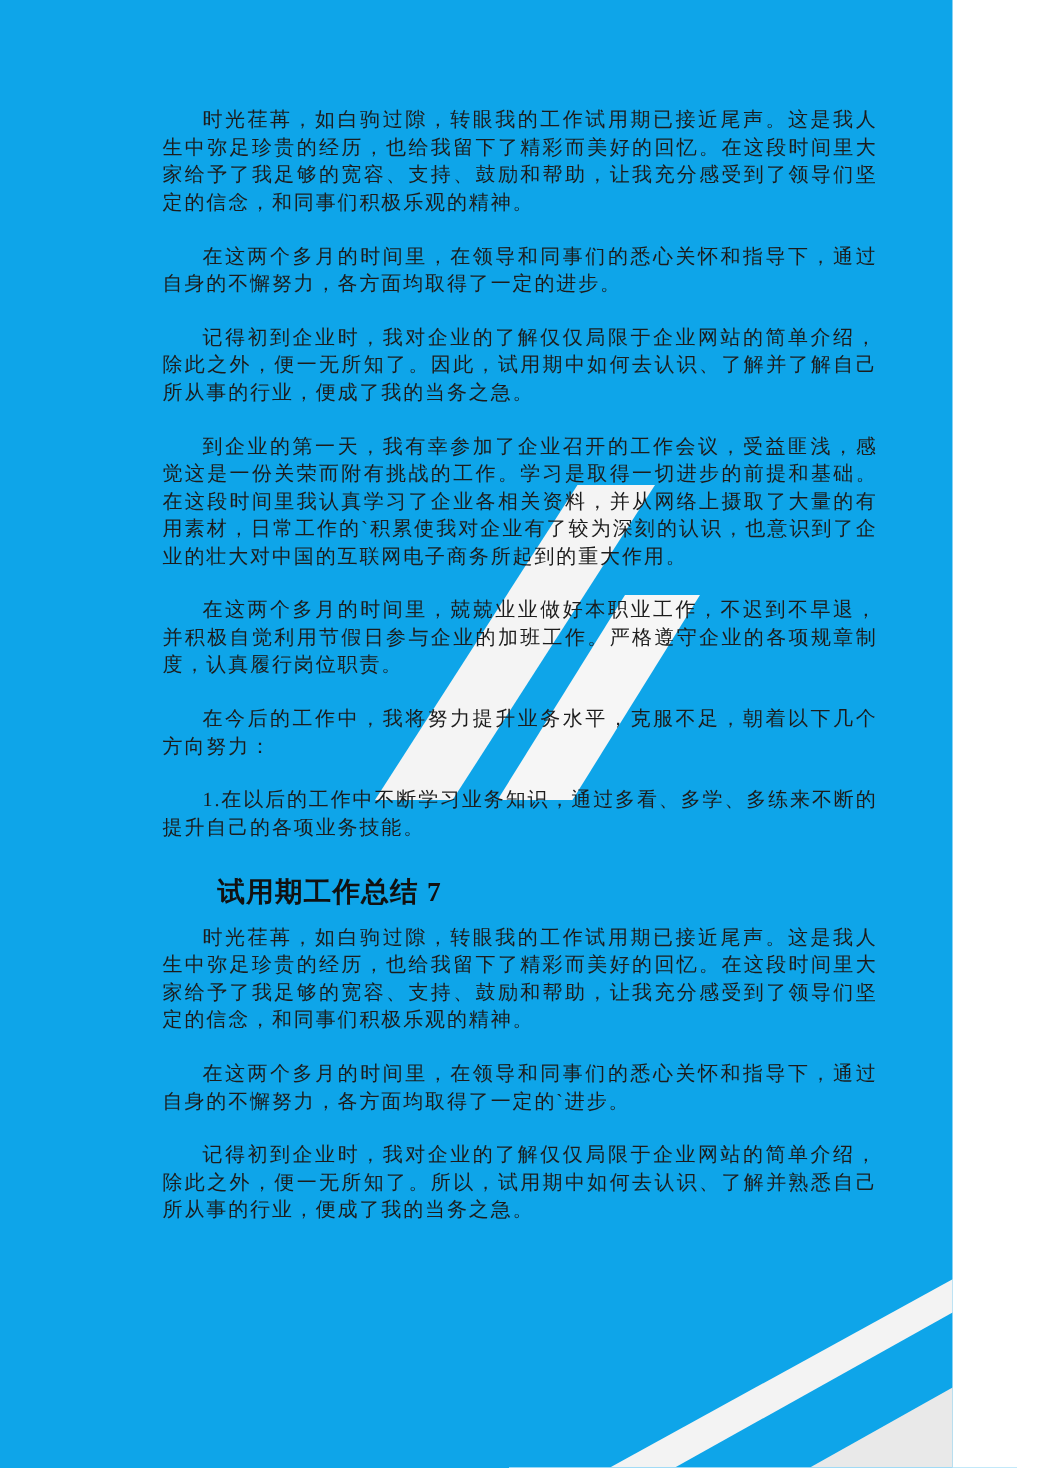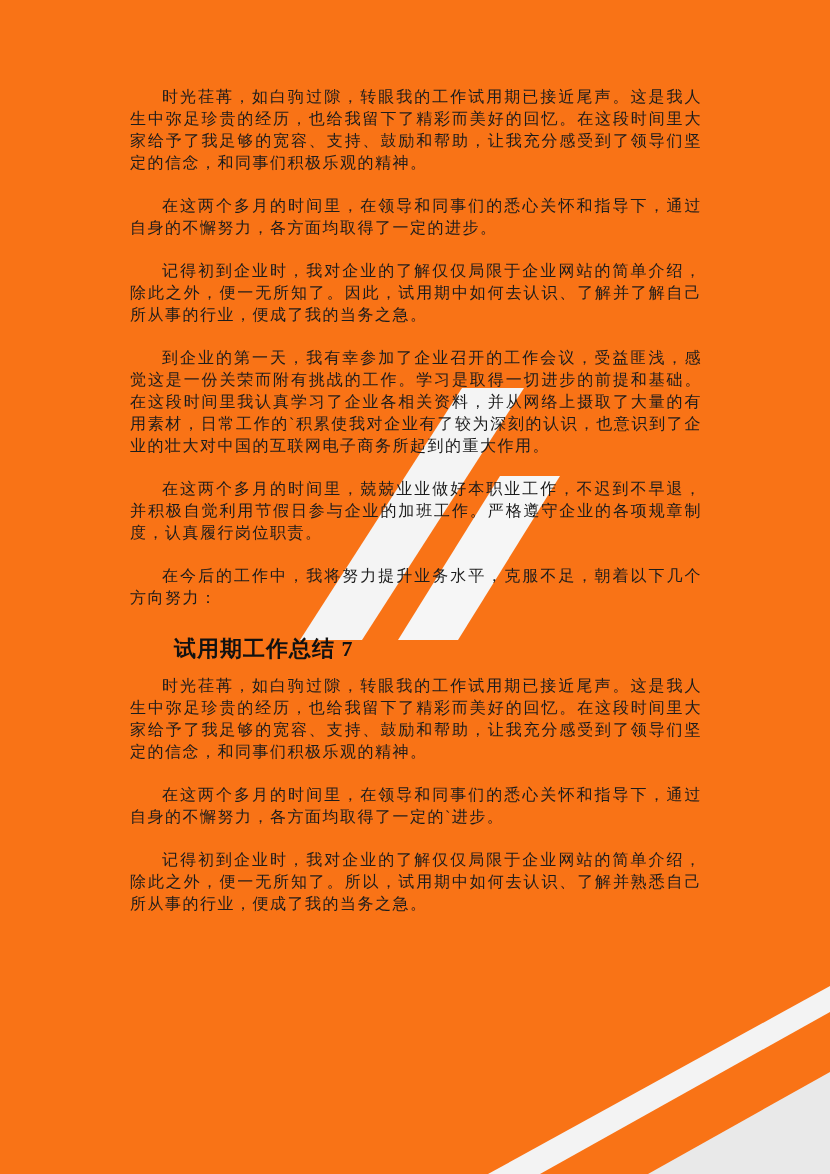--- a/index.html
+++ b/index.html
@@ -2,23 +2,23 @@
 <html><head>
 <meta charset="utf-8">
 <style>
   html, body {
     margin: 0;
     padding: 0;
     background: #ffffff;
   }
   .page {
     position: relative;
-    width: 830px;
+    width: 762px;
     height: 1174px;
-    background: #f97316;
+    background: #0ea5e9;
     overflow: hidden;
     font-family: "Liberation Serif", "DejaVu Serif", serif;
     color: #1c1c1c;
   }
   .watermark {
     position: absolute;
     left: 0;
     top: 0;
     width: 830px;
     height: 1174px;
@@ -62,20 +62,21 @@
     <polygon points="648,1174 830,1072 830,1174" fill="#e9e9e9"></polygon>
   </svg>
 
   <div class="content">
     <p>时光荏苒，如白驹过隙，转眼我的工作试用期已接近尾声。这是我人生中弥足珍贵的经历，也给我留下了精彩而美好的回忆。在这段时间里大家给予了我足够的宽容、支持、鼓励和帮助，让我充分感受到了领导们坚定的信念，和同事们积极乐观的精神。</p>
     <p>在这两个多月的时间里，在领导和同事们的悉心关怀和指导下，通过自身的不懈努力，各方面均取得了一定的进步。</p>
     <p>记得初到企业时，我对企业的了解仅仅局限于企业网站的简单介绍，除此之外，便一无所知了。因此，试用期中如何去认识、了解并了解自己所从事的行业，便成了我的当务之急。</p>
     <p>到企业的第一天，我有幸参加了企业召开的工作会议，受益匪浅，感觉这是一份关荣而附有挑战的工作。学习是取得一切进步的前提和基础。在这段时间里我认真学习了企业各相关资料，并从网络上摄取了大量的有用素材，日常工作的`积累使我对企业有了较为深刻的认识，也意识到了企业的壮大对中国的互联网电子商务所起到的重大作用。</p>
     <p>在这两个多月的时间里，兢兢业业做好本职业工作，不迟到不早退，并积极自觉利用节假日参与企业的加班工作。严格遵守企业的各项规章制度，认真履行岗位职责。</p>
     <p>在今后的工作中，我将努力提升业务水平，克服不足，朝着以下几个方向努力：</p>
+    <p>1.在以后的工作中不断学习业务知识，通过多看、多学、多练来不断的提升自己的各项业务技能。</p>
 
     <h2 class="section-heading">试用期工作总结 7</h2>
 
     <p>时光荏苒，如白驹过隙，转眼我的工作试用期已接近尾声。这是我人生中弥足珍贵的经历，也给我留下了精彩而美好的回忆。在这段时间里大家给予了我足够的宽容、支持、鼓励和帮助，让我充分感受到了领导们坚定的信念，和同事们积极乐观的精神。</p>
     <p>在这两个多月的时间里，在领导和同事们的悉心关怀和指导下，通过自身的不懈努力，各方面均取得了一定的`进步。</p>
     <p>记得初到企业时，我对企业的了解仅仅局限于企业网站的简单介绍，除此之外，便一无所知了。所以，试用期中如何去认识、了解并熟悉自己所从事的行业，便成了我的当务之急。</p>
   </div>
 
 </div>
 

